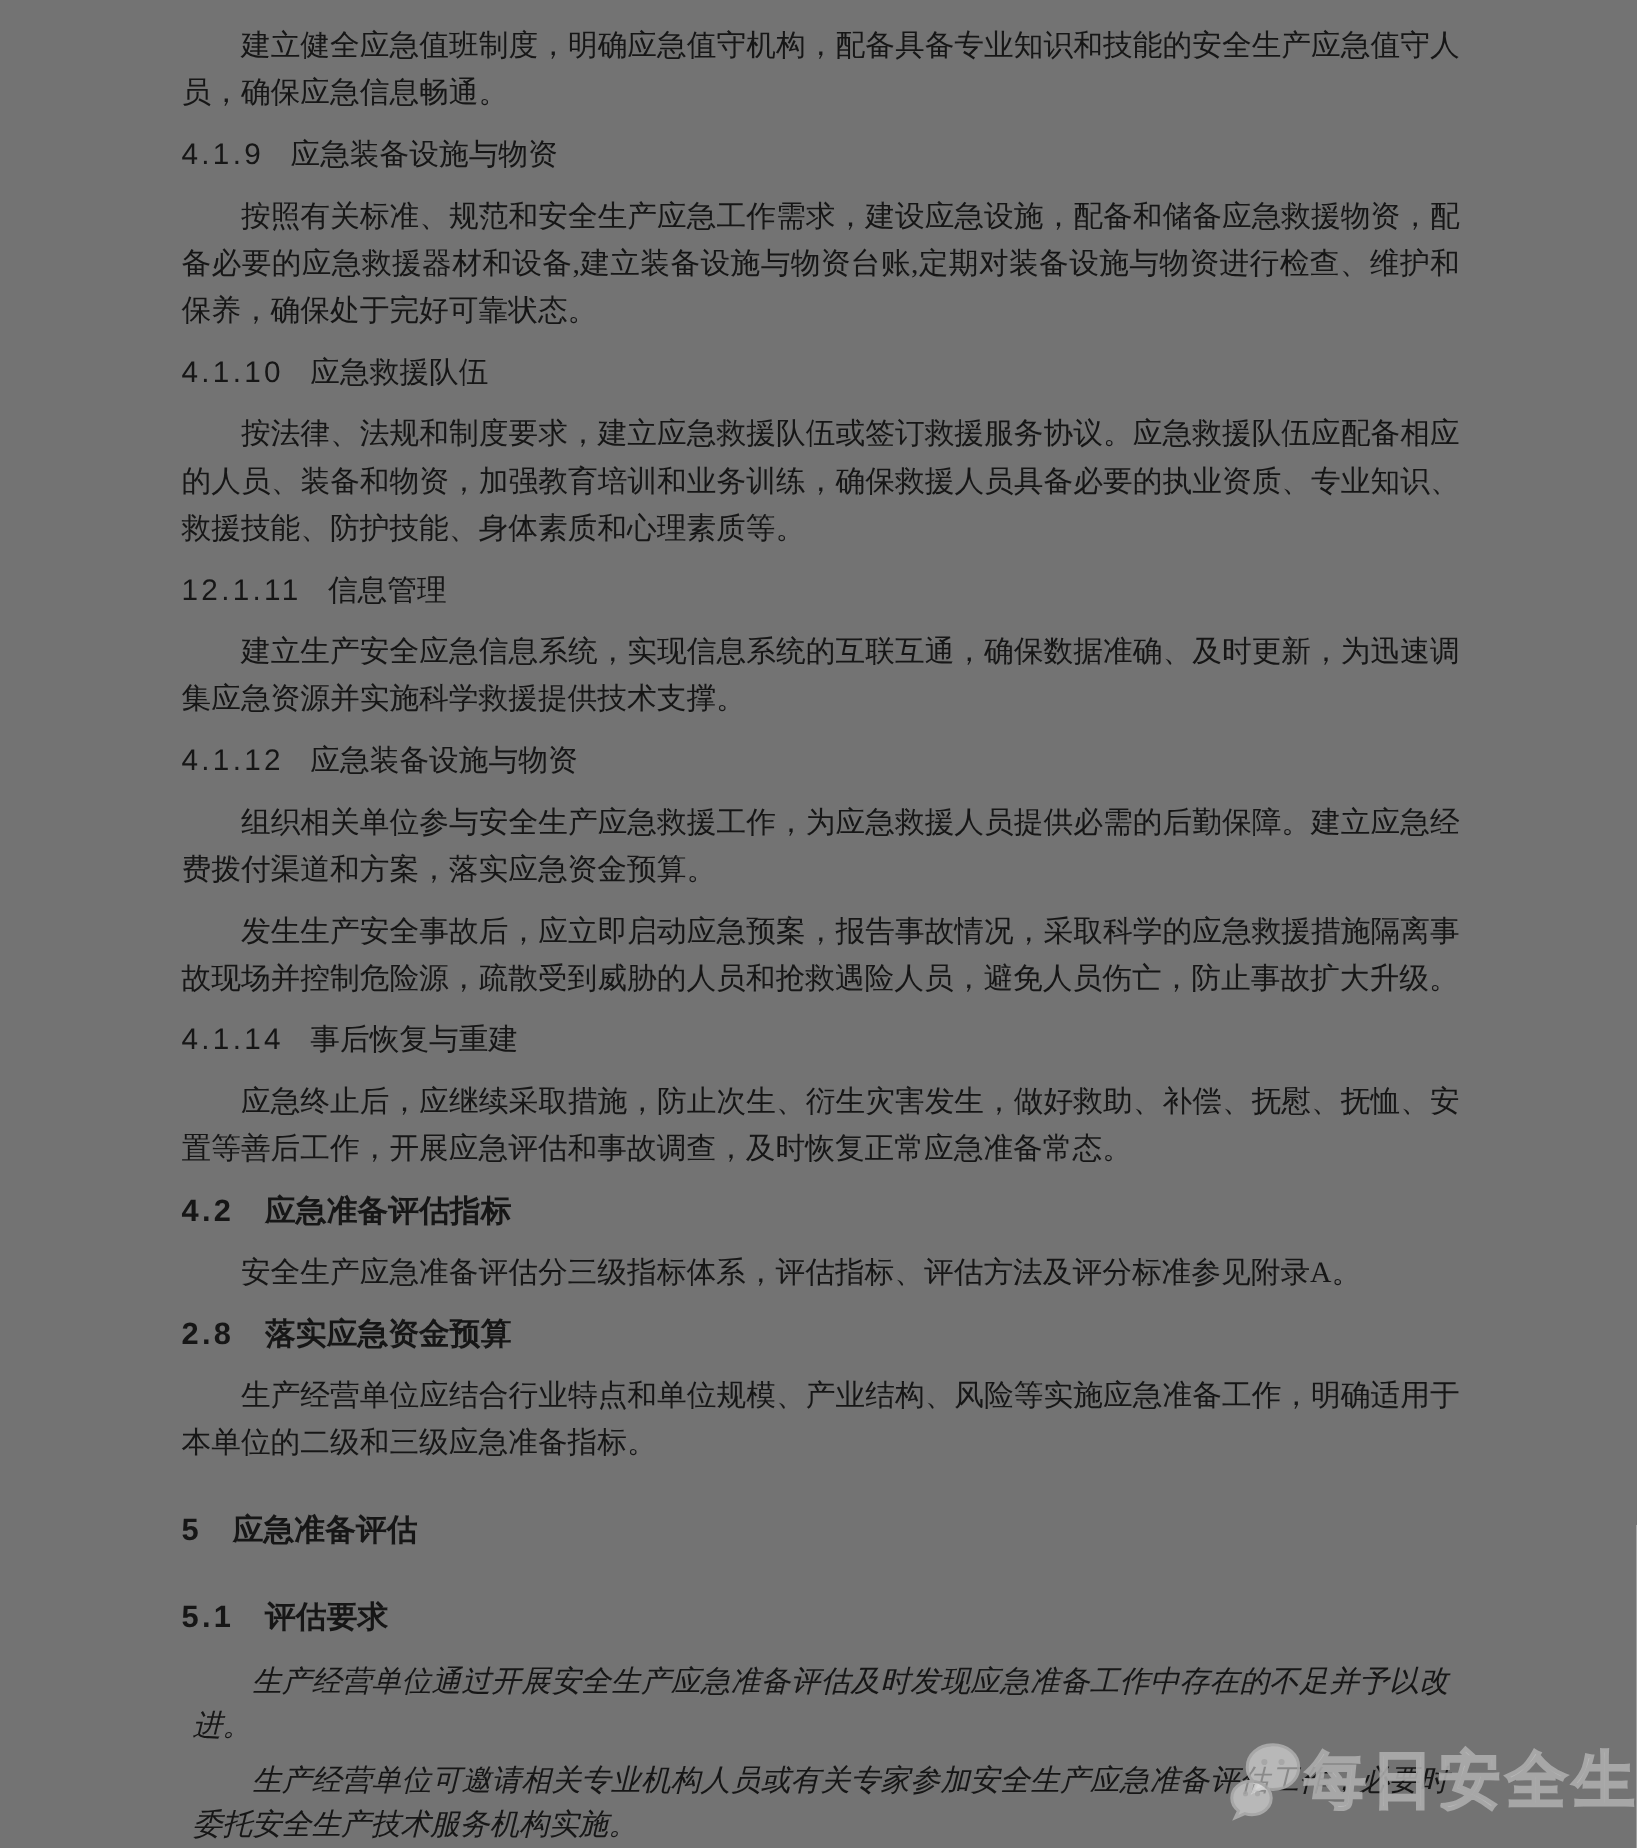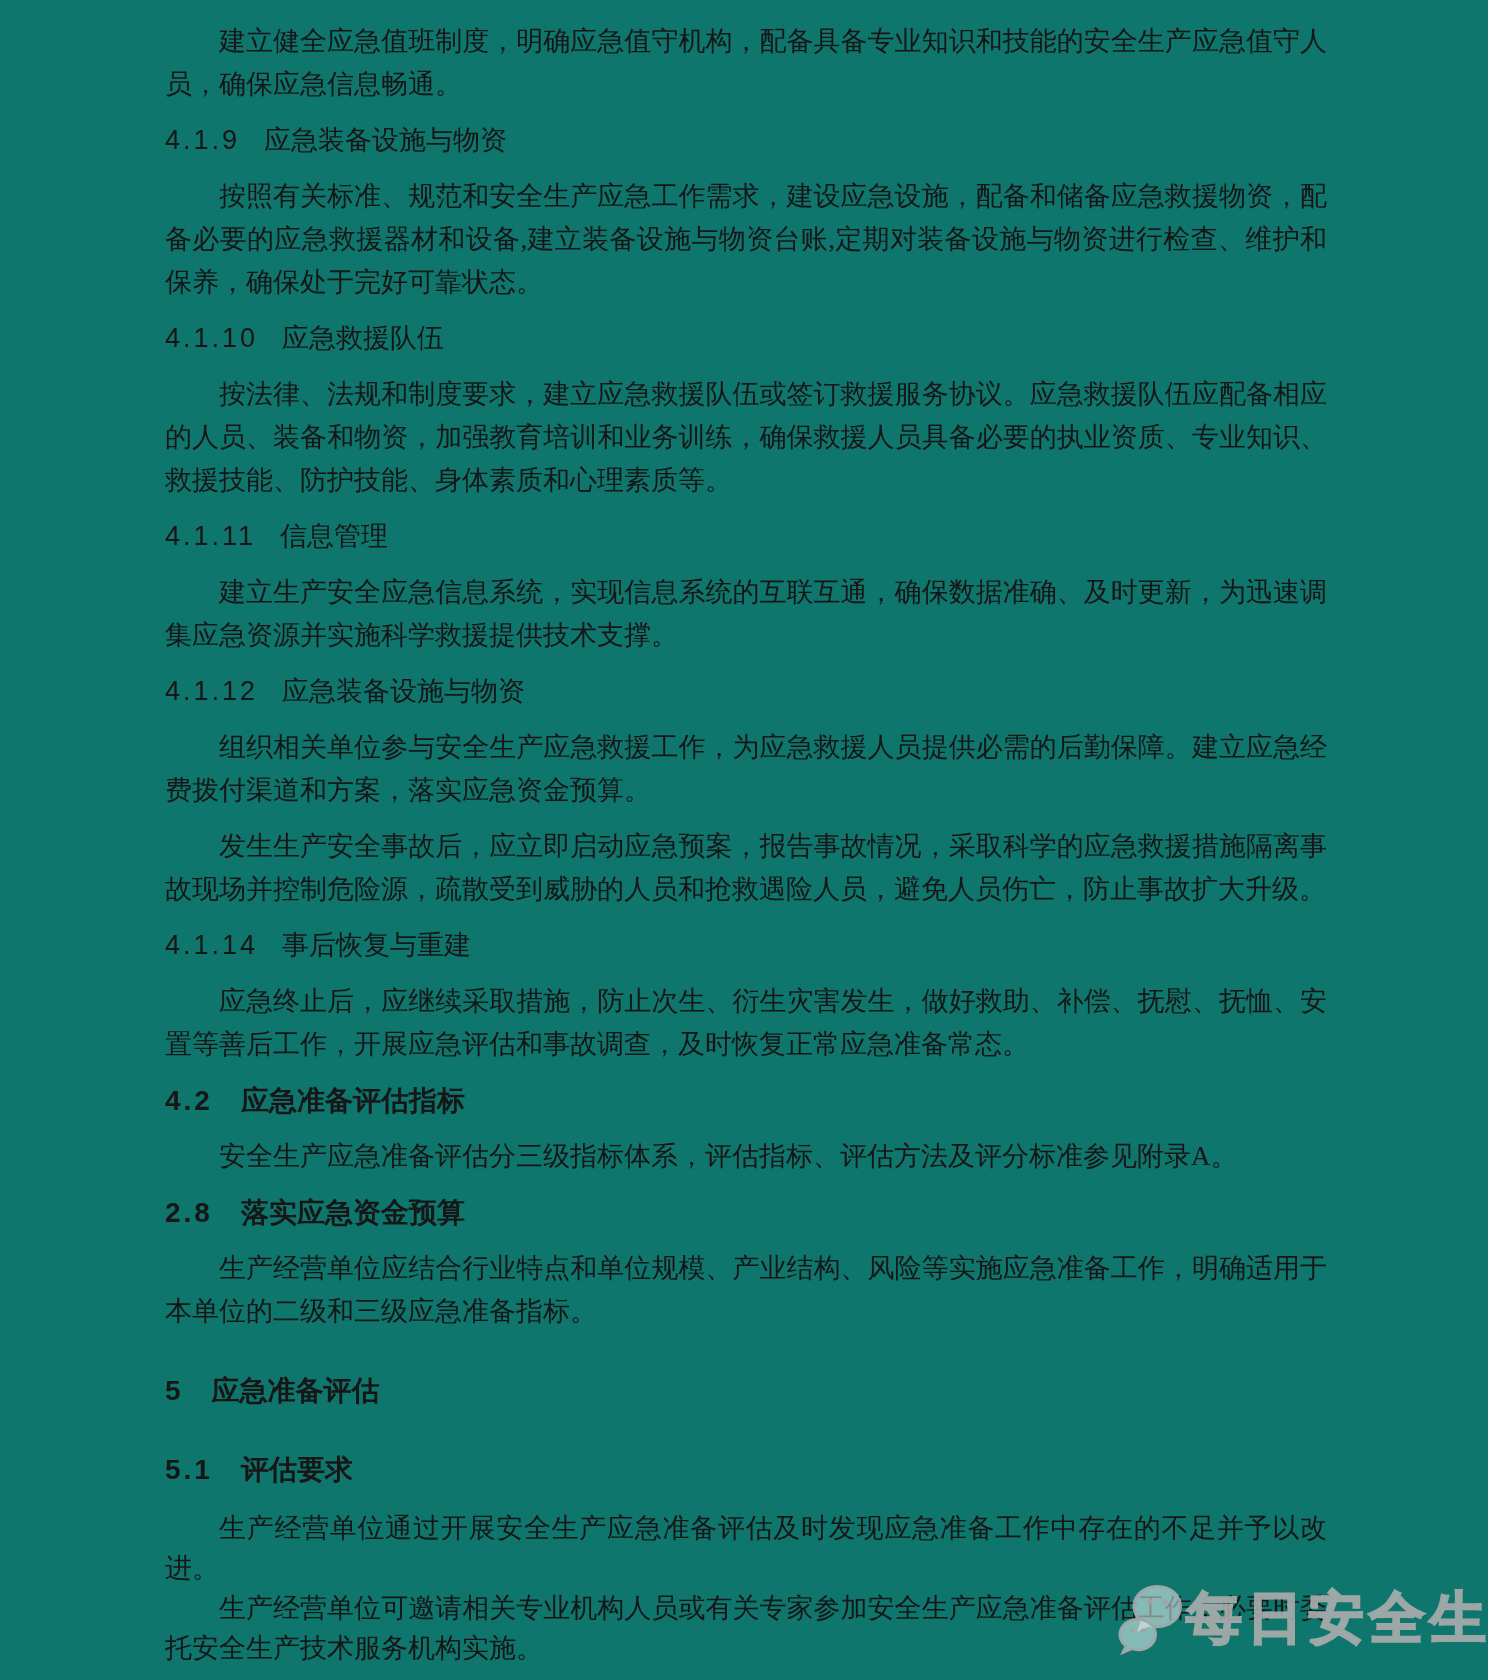--- a/index.html
+++ b/index.html
@@ -4,21 +4,21 @@
 <style>
   html, body {
     margin: 0;
     padding: 0;
     background: #ffffff;
   }
   .doc-page {
     position: relative;
     width: 1488px;
     height: 1680px;
-    background: #0f766e;
+    background: #737373;
     box-sizing: border-box;
     padding: 20px 161px 0 165px;
     overflow: hidden;
     color: #161616;
     font-family: "Liberation Serif", "DejaVu Serif", serif;
   }
   .block {
     font-size: 27px;
     line-height: 43px;
   }
@@ -50,22 +50,23 @@
     letter-spacing: 3px;
     margin-right: 28px;
   }
   .chapter {
     font-size: 28px;
     margin: 36px 0;
   }
   .paragraph-tight {
     text-align: justify;
     text-indent: 54px;
-    margin: 0;
+    margin: 10px;
     line-height: 40px;
+    font-style: italic;
   }
   .heading-bold + .paragraph-tight { margin-top: 17px; }
 
   .watermark {
     position: absolute;
     left: 1112px;
     top: 1580px;
     display: flex;
     align-items: center;
     opacity: 0.9;
@@ -92,21 +93,21 @@
 </head>
 <body>
 
 <div class="doc-page">
   <div>
       <div class="block paragraph">建立健全应急值班制度，明确应急值守机构，配备具备专业知识和技能的安全生产应急值守人员，确保应急信息畅通。</div>
       <div class="block heading"><span class="num">4.1.9</span><span class="title">应急装备设施与物资</span></div>
       <div class="block paragraph">按照有关标准、规范和安全生产应急工作需求，建设应急设施，配备和储备应急救援物资，配备必要的应急救援器材和设备,建立装备设施与物资台账,定期对装备设施与物资进行检查、维护和保养，确保处于完好可靠状态。</div>
       <div class="block heading"><span class="num">4.1.10</span><span class="title">应急救援队伍</span></div>
       <div class="block paragraph">按法律、法规和制度要求，建立应急救援队伍或签订救援服务协议。应急救援队伍应配备相应的人员、装备和物资，加强教育培训和业务训练，确保救援人员具备必要的执业资质、专业知识、救援技能、防护技能、身体素质和心理素质等。</div>
-      <div class="block heading"><span class="num">4.1.11</span><span class="title">信息管理</span></div>
+      <div class="block heading"><span class="num">12.1.11</span><span class="title">信息管理</span></div>
       <div class="block paragraph">建立生产安全应急信息系统，实现信息系统的互联互通，确保数据准确、及时更新，为迅速调集应急资源并实施科学救援提供技术支撑。</div>
       <div class="block heading"><span class="num">4.1.12</span><span class="title">应急装备设施与物资</span></div>
       <div class="block paragraph">组织相关单位参与安全生产应急救援工作，为应急救援人员提供必需的后勤保障。建立应急经费拨付渠道和方案，落实应急资金预算。</div>
       <div class="block paragraph">发生生产安全事故后，应立即启动应急预案，报告事故情况，采取科学的应急救援措施隔离事故现场并控制危险源，疏散受到威胁的人员和抢救遇险人员，避免人员伤亡，防止事故扩大升级。</div>
       <div class="block heading"><span class="num">4.1.14</span><span class="title">事后恢复与重建</span></div>
       <div class="block paragraph">应急终止后，应继续采取措施，防止次生、衍生灾害发生，做好救助、补偿、抚慰、抚恤、安置等善后工作，开展应急评估和事故调查，及时恢复正常应急准备常态。</div>
       <div class="block heading-bold"><span class="num">4.2</span><span class="title">应急准备评估指标</span></div>
       <div class="block paragraph">安全生产应急准备评估分三级指标体系，评估指标、评估方法及评分标准参见附录A。</div>
       <div class="block heading-bold"><span class="num">2.8</span><span class="title">落实应急资金预算</span></div>
       <div class="block paragraph">生产经营单位应结合行业特点和单位规模、产业结构、风险等实施应急准备工作，明确适用于本单位的二级和三级应急准备指标。</div>

